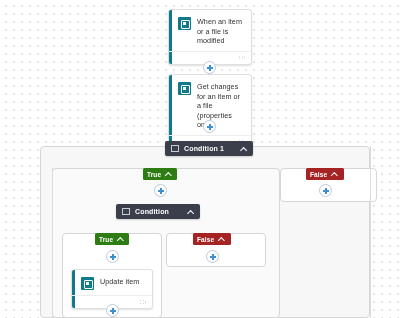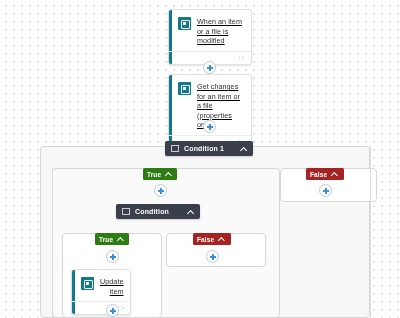--- a/index.html
+++ b/index.html
@@ -55,21 +55,20 @@
     position: absolute;
     left: 0; top: 0; bottom: 0;
     width: 3px;
     background: #0f7b8a;
   }
   .card .cardbody {
     display: flex;
     align-items: flex-start;
     padding: 6px 7px 5px 9px;
     gap: 6px;
-    text-decoration: underline;
   }
   .card .appicon {
     width: 13px; height: 13px;
     flex: 0 0 13px;
     background: #0f7b8a;
     border-radius: 1px;
     position: relative;
     margin-top: 1px;
   }
   .card .appicon::before {
@@ -354,21 +353,21 @@
     <span class="chev"></span>
   </div>
   <div class="addnode" style="left:106px; top:250px;"></div>
 
   <div class="pill f" style="left:193px; top:233px; width:38px;">
     <span class="plabel">False</span>
     <span class="chev"></span>
   </div>
   <div class="addnode" style="left:206px; top:250px;"></div>
 
-  <div class="card" style="left:71px; top:269px; width:60px;text-align:right;">
+  <div class="card" style="left:71px; top:269px; width:82px;text-align:right;">
     <div class="accent"></div>
     <div class="cardbody">
       <span class="appicon"></span>
       <span class="cardtitle">Update item</span>
     </div>
     <div class="cardfooter">
       <span class="dots">
         <i></i>
           <i></i>
           <i></i>

